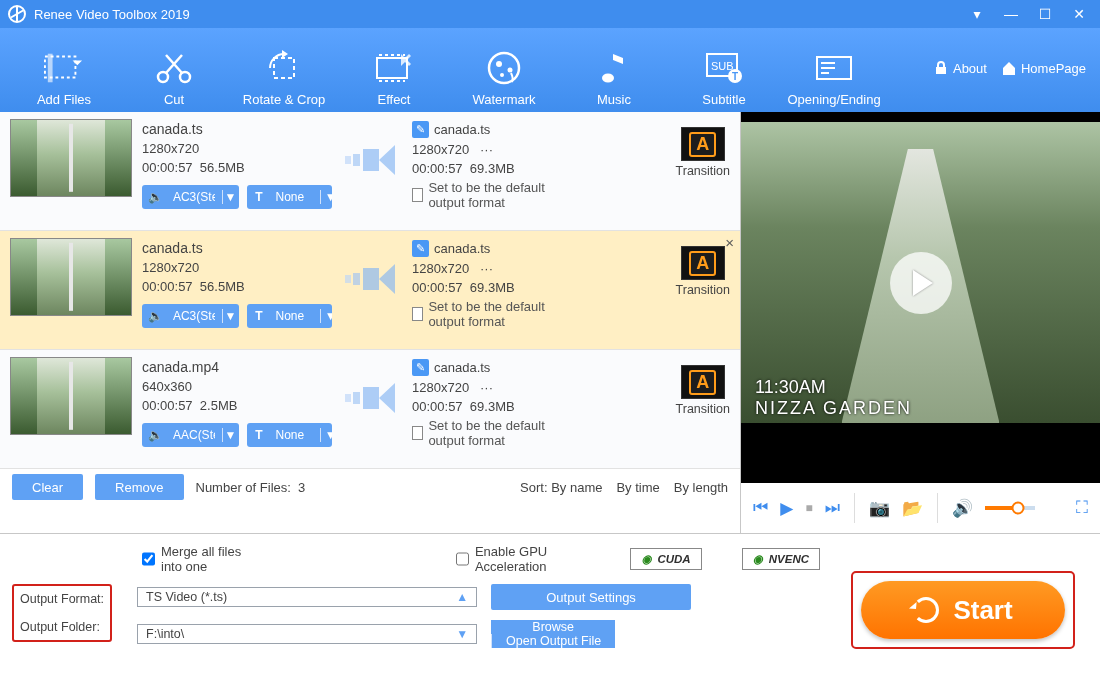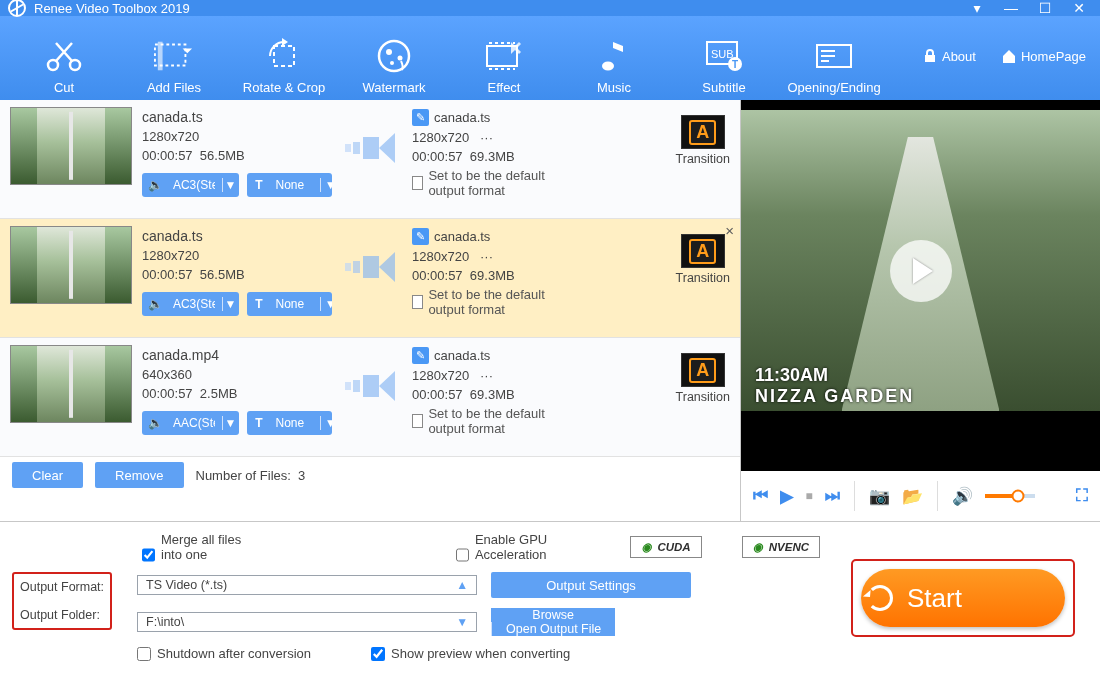--- a/index.html
+++ b/index.html
@@ -8,34 +8,34 @@
     --blue-light:#5ba3ff;
     --orange:#ff7a00;
     --text:#444;
     --grey:#aaa;
     --panel-border:#c7c7c7;
     --red:#d2211a;
   }
   *{box-sizing:border-box;font-family:Segoe UI,Arial,Helvetica,sans-serif;}
   body{margin:0;width:1100px;height:680px;background:#fff;overflow:hidden;color:var(--text);font-size:12.5px;}
   
-  .titlebar{height:16px;background:var(--blue);color:#fff;display:flex;align-items:center;padding:0 8px;gap:8px;}
+  .titlebar{height:28px;background:var(--blue);color:#fff;display:flex;align-items:center;padding:0 8px;gap:8px;}
   .logo-icon{width:18px;height:18px;border:2.5px solid #fff;border-radius:50%;position:relative;}
   .logo-icon::before,.logo-icon::after{content:"";position:absolute;left:50%;top:50%;width:2px;height:100%;background:#fff;transform:translate(-50%,-50%);}
   .logo-icon::after{transform:translate(-50%,-50%) rotate(60deg);}
   .titlebar-title{font-size:13px;}
   .titlebar-spacer{flex:1;}
   .winbtn{width:26px;height:20px;display:flex;align-items:center;justify-content:center;cursor:pointer;color:#fff;font-size:14px;}
   
   .toolbar{height:84px;background:linear-gradient(var(--blue-light),var(--blue));display:flex;align-items:center;padding:0 14px 4px;gap:10px;color:#fff;}
   .tool{display:flex;flex-direction:column;align-items:center;justify-content:flex-end;width:100px;height:78px;cursor:pointer;gap:4px;}
   .tool .ico{width:40px;height:40px;display:flex;align-items:center;justify-content:center;}
   .tool .lbl{font-size:13px;}
   .tool-spacer{flex:1;}
-  .toolbar-right{display:flex;gap:25px;align-items:center;text-align:right;}
+  .toolbar-right{display:flex;gap:14px;align-items:center;text-align:right;}
   .linkbtn{display:flex;align-items:center;gap:4px;font-size:13px;cursor:pointer;}
   .linkbtn .mini{width:16px;height:16px;}
   
   .main{display:flex;height:calc(680px - 28px - 84px - 146px);border-bottom:1px solid var(--panel-border);}
   .filelist{flex:1;overflow:hidden;}
   .filerow{display:flex;align-items:flex-start;border-bottom:1px solid #e2e2e2;padding:7px 10px;gap:10px;height:119px;position:relative;background:#fafbfd;}
   .filerow.sel{background:#ffefc4;}
   .filerow .close-row{position:absolute;top:3px;right:6px;font-size:15px;color:#5c5c5c;cursor:pointer;}
   .thumb{width:122px;height:78px;flex-shrink:0;background:linear-gradient(#a8c8a0,#3b5b30);border:1px solid #888;position:relative;overflow:hidden;}
   .thumb::before{content:"";position:absolute;left:22%;top:0;bottom:0;width:56%;background:linear-gradient(#dfe7d9 0%,#a6c09a 45%,#6d865f 100%);}
@@ -52,21 +52,21 @@
   .arrow-col{width:60px;display:flex;align-items:center;justify-content:center;padding-top:26px;}
   .out-col{display:flex;flex-direction:column;gap:4px;width:170px;font-size:13px;padding-top:2px;}
   .out-col .name{display:flex;align-items:center;gap:5px;}
   .edit-ico{width:17px;height:17px;background:#4a98f5;color:#fff;font-size:11px;display:flex;align-items:center;justify-content:center;border-radius:2px;cursor:pointer;}
   .trans-col{display:flex;flex-direction:column;align-items:center;gap:3px;padding-top:8px;cursor:pointer;}
   .trans-thumb{width:44px;height:34px;border:1px solid #333;background:#111;display:flex;align-items:center;justify-content:center;}
   .trans-thumb .a{color:#ff9c1a;font-weight:bold;font-size:18px;padding:0 5px;border:2px solid #ff9c1a;border-radius:3px;background:#1d1d1d;}
   .default-row{display:flex;align-items:center;gap:5px;margin-top:0;font-size:13px;color:#555;}
   .chk{width:14px;height:14px;border:1px solid #888;background:#fff;display:inline-block;cursor:pointer;}
   
-  .preview{width:360px;display:flex;flex-direction:column;border-left:1px solid var(--panel-border);font-weight:bold;}
+  .preview{width:360px;display:flex;flex-direction:column;border-left:1px solid var(--panel-border);}
   .preview-img{flex:1;background:#000;position:relative;overflow:hidden;}
   .preview-img .scene{position:absolute;inset:10px 0 60px;background:linear-gradient(#adc4a4 0%,#6b845f 35%,#3a4e30 100%);}
   .preview-img .road{position:absolute;left:28%;top:10%;bottom:60px;width:44%;background:linear-gradient(#e3e6df 0%,#b6c6ad 40%,#8ea182 100%);clip-path:polygon(42% 0,58% 0,100% 100%,0 100%);}
   .preview-img .playbtn{position:absolute;left:50%;top:46%;width:62px;height:62px;border-radius:50%;background:rgba(255,255,255,.75);display:flex;align-items:center;justify-content:center;transform:translate(-50%,-50%);}
   .preview-img .playbtn::after{content:"";border-left:20px solid #fff;border-top:13px solid transparent;border-bottom:13px solid transparent;margin-left:4px;filter:drop-shadow(0 0 1px #888);}
   .preview-img .captions{position:absolute;left:14px;bottom:64px;color:#fff;font-family:'Courier New',monospace;font-size:18px;text-shadow:0 0 3px #000;}
   .pv-controls{height:50px;display:flex;align-items:center;gap:12px;padding:0 12px;}
   .pv-controls .pbtn{color:var(--blue);cursor:pointer;font-size:17px;}
   .pv-controls .stop{color:#aaa;font-size:12px;}
   .pv-controls .sep{width:1px;height:30px;background:#ddd;margin:0 2px;}
@@ -74,34 +74,34 @@
   .vol-track::after{content:"";position:absolute;left:65%;top:50%;width:9px;height:9px;border-radius:50%;background:#fff;border:2px solid var(--orange);transform:translate(-50%,-50%);}
   
   .midbar{height:36px;display:flex;align-items:center;padding:0 12px;gap:12px;}
   .bluebtn{background:#5fa1f4;color:#fff;border:none;height:26px;padding:0 20px;border-radius:2px;font-size:13px;cursor:pointer;}
   .midbar .countlbl{font-size:13px;}
   .midbar .sort-area{margin-left:auto;display:flex;gap:14px;font-size:13px;}
   
   .bottom{height:146px;padding:6px 12px 0;display:flex;gap:18px;}
   .bottom-left{flex:1;display:flex;flex-direction:column;gap:10px;padding-top:4px;}
   .opt-row{display:flex;align-items:center;gap:18px;}
-  .checkline{display:flex;align-items:flex-end;gap:6px;font-size:13px;}
+  .checkline{display:flex;align-items:center;gap:6px;font-size:13px;}
   .checkline input{width:14px;height:14px;margin:0;}
   .gpu-badge{height:22px;padding:0 10px;border:1px solid #888;display:flex;align-items:center;gap:6px;font-size:11.5px;font-style:italic;font-weight:bold;color:#2f2f2f;}
   .gpu-badge .g{color:#2a8a1e;font-weight:bold;}
   .highlight-box{border:2px solid var(--red);border-radius:3px;padding:6px;display:flex;flex-direction:column;gap:14px;justify-content:center;}
   .combo{height:20px;border:1px solid #9aa2ac;background:#fff;display:flex;align-items:center;padding:0 8px;position:relative;cursor:pointer;}
   .combo .caret{position:absolute;right:8px;color:#5fa1f4;font-size:12px;}
   .split-btn{display:flex;height:28px;flex-direction:column;}
   .split-btn button{background:#5fa1f4;color:#fff;border:none;font-size:12.5px;padding:0 14px;cursor:pointer;}
   .split-btn button + button{border-left:1px solid #cfe1fb;}
   
   .start-wrap{width:250px;display:flex;align-items:center;justify-content:center;}
   .start-outline{border:2px solid var(--red);border-radius:5px;padding:8px;}
-  .start-btn{width:204px;height:58px;background:linear-gradient(#ff9a23,#ff7300);border:none;border-radius:30px;color:#fff;font-size:26px;display:flex;align-items:center;gap:14px;cursor:pointer;box-shadow:0 2px 4px rgba(0,0,0,.25);}
+  .start-btn{width:204px;height:58px;background:linear-gradient(#ff9a23,#ff7300);border:none;border-radius:30px;color:#fff;font-size:26px;display:flex;align-items:center;justify-content:center;gap:14px;cursor:pointer;box-shadow:0 2px 4px rgba(0,0,0,.25);font-weight:bold;}
   .start-btn .reload{display:inline-block;width:26px;height:26px;border:3.5px solid #fff;border-left-color:transparent;border-radius:50%;position:relative;}
   .start-btn .reload::after{content:"";position:absolute;left:-5px;top:4px;border:5px solid transparent;border-top-color:#fff;transform:rotate(-40deg);}
   
   svg{display:block;}
   .arrow-svg{opacity:.65;}
 </style>
 </head>
 <body>
 
 <div class="titlebar">
@@ -110,69 +110,69 @@
   <span class="titlebar-spacer"></span>
   <span class="winbtn">▾</span>
   <span class="winbtn">—</span>
   <span class="winbtn">☐</span>
   <span class="winbtn">✕</span>
 </div>
 
 <div class="toolbar">
   <div class="tool">
     <span class="ico">
+      <svg width="42" height="32" viewBox="0 0 42 32">
+          <rect x="1" y="4" width="32" height="22" fill="none" stroke="#fff" stroke-width="2" stroke-dasharray="3 3"></rect>
+          <rect x="4" y="1" width="5" height="30" fill="#fff" opacity=".6"></rect>
+          <path d="M30 8h10l-5 5z" fill="#fff"></path>
+        </svg>
+    </span>
+    <span class="lbl">Add Files</span>
+  </div>
+  <div class="tool">
+    <span class="ico">
         <svg width="40" height="34" viewBox="0 0 40 34">
           <circle cx="9" cy="26" r="5" fill="none" stroke="#fff" stroke-width="2.5"></circle>
           <circle cx="31" cy="26" r="5" fill="none" stroke="#fff" stroke-width="2.5"></circle>
           <path d="M12 22 L28 4 M28 22 L12 4" stroke="#fff" stroke-width="2.5" fill="none"></path>
         </svg>
       </span>
     <span class="lbl">Cut</span>
   </div>
   <div class="tool">
     <span class="ico">
-      <svg width="42" height="32" viewBox="0 0 42 32">
-          <rect x="1" y="4" width="32" height="22" fill="none" stroke="#fff" stroke-width="2" stroke-dasharray="3 3"></rect>
-          <rect x="4" y="1" width="5" height="30" fill="#fff" opacity=".6"></rect>
-          <path d="M30 8h10l-5 5z" fill="#fff"></path>
-        </svg>
-    </span>
-    <span class="lbl">Add Files</span>
-  </div>
-  <div class="tool">
-    <span class="ico">
         <svg width="36" height="36" viewBox="0 0 36 36">
           <rect x="8" y="8" width="20" height="20" fill="none" stroke="#fff" stroke-width="2" stroke-dasharray="4 3"></rect>
           <path d="M4 18a14 14 0 0 1 14-14" stroke="#fff" stroke-width="2" fill="none"></path>
           <path d="M16 0l6 4-6 4z" fill="#fff"></path>
         </svg>
       </span>
     <span class="lbl">Rotate &amp; Crop</span>
+  </div>
+  <div class="tool">
+    <span class="ico">
+        <svg width="38" height="32" viewBox="0 0 38 32">
+          <rect x="2" y="6" width="30" height="20" fill="none" stroke="#fff" stroke-width="2"></rect>
+          <path d="M4 3h26M4 29h26" stroke="#fff" stroke-width="2" stroke-dasharray="3 3"></path>
+          <path d="M26 2l4 4 4-4 2 2-4 4 4 4-2 2-4-4-4 4" fill="#fff" opacity=".8"></path>
+        </svg>
+      </span>
+    <span class="lbl">Effect</span>
   </div>
   <div class="tool">
     <span class="ico">
         <svg width="36" height="36" viewBox="0 0 36 36">
           <circle cx="18" cy="18" r="15" fill="none" stroke="#fff" stroke-width="2.5"></circle>
           <circle cx="13" cy="14" r="3" fill="#fff"></circle>
           <circle cx="24" cy="20" r="2.5" fill="#fff"></circle>
           <circle cx="16" cy="25" r="2" fill="#fff"></circle>
           <path d="M25 23c2 4 2 7 1 9" stroke="#fff" stroke-width="2" fill="none"></path>
         </svg>
       </span>
     <span class="lbl">Watermark</span>
-  </div>
-  <div class="tool">
-    <span class="ico">
-        <svg width="38" height="32" viewBox="0 0 38 32">
-          <rect x="2" y="6" width="30" height="20" fill="none" stroke="#fff" stroke-width="2"></rect>
-          <path d="M4 3h26M4 29h26" stroke="#fff" stroke-width="2" stroke-dasharray="3 3"></path>
-          <path d="M26 2l4 4 4-4 2 2-4 4 4 4-2 2-4-4-4 4" fill="#fff" opacity=".8"></path>
-        </svg>
-      </span>
-    <span class="lbl">Effect</span>
   </div>
   <div class="tool">
     <span class="ico">
         <svg width="30" height="36" viewBox="0 0 30 36">
           <ellipse cx="9" cy="28" rx="6" ry="4.5" fill="#fff"></ellipse>
           <path d="M14 28V4l10 4v6l-10-4" fill="#fff"></path>
         </svg>
       </span>
     <span class="lbl">Music</span>
   </div>
@@ -359,20 +359,25 @@
             <span class="a">A</span>
           </div>
         <span>Transition</span>
       </div>
     </div>
 
     <div class="midbar">
       <button class="bluebtn">Clear</button>
       <button class="bluebtn">Remove</button>
       <span class="countlbl"><span>Number of Files:</span>&nbsp;&nbsp;<span>3</span></span>
+      <span class="sort-area">
+        <span><span>Sort:</span> <span>By name</span></span>
+        <span>By time</span>
+        <span>By length</span>
+      </span>
     </div>
   </div>
 
   <div class="preview">
     <div class="preview-img">
       <div class="scene"></div>
         <div class="road"></div>
       <div class="playbtn"></div>
       <div class="captions">
         <div>11:30AM</div>
@@ -434,30 +439,20 @@
         <div style="display:flex;gap:14px;align-items:center;">
           <div class="combo" style="width:340px">
               <span>F:\into\</span>
               <span class="caret">▼</span>
             </div>
           <div class="split-btn">
             <button>Browse</button>
             <button>Open Output File</button>
           </div>
         </div>
-        <div class="opt-row" style="gap:60px;">
-          <label class="checkline">
-              <input type="checkbox" style="">
-              <span>Shutdown after conversion</span>
-            </label>
-          <label class="checkline">
-              <input type="checkbox" checked="" style="">
-              <span>Show preview when converting</span>
-            </label>
-        </div>
       </div>
     </div>
   </div>
 
   <div class="start-wrap">
     <div class="start-outline">
       <button class="start-btn">
         <span class="reload"></span>
         <span>Start</span>
       </button>

